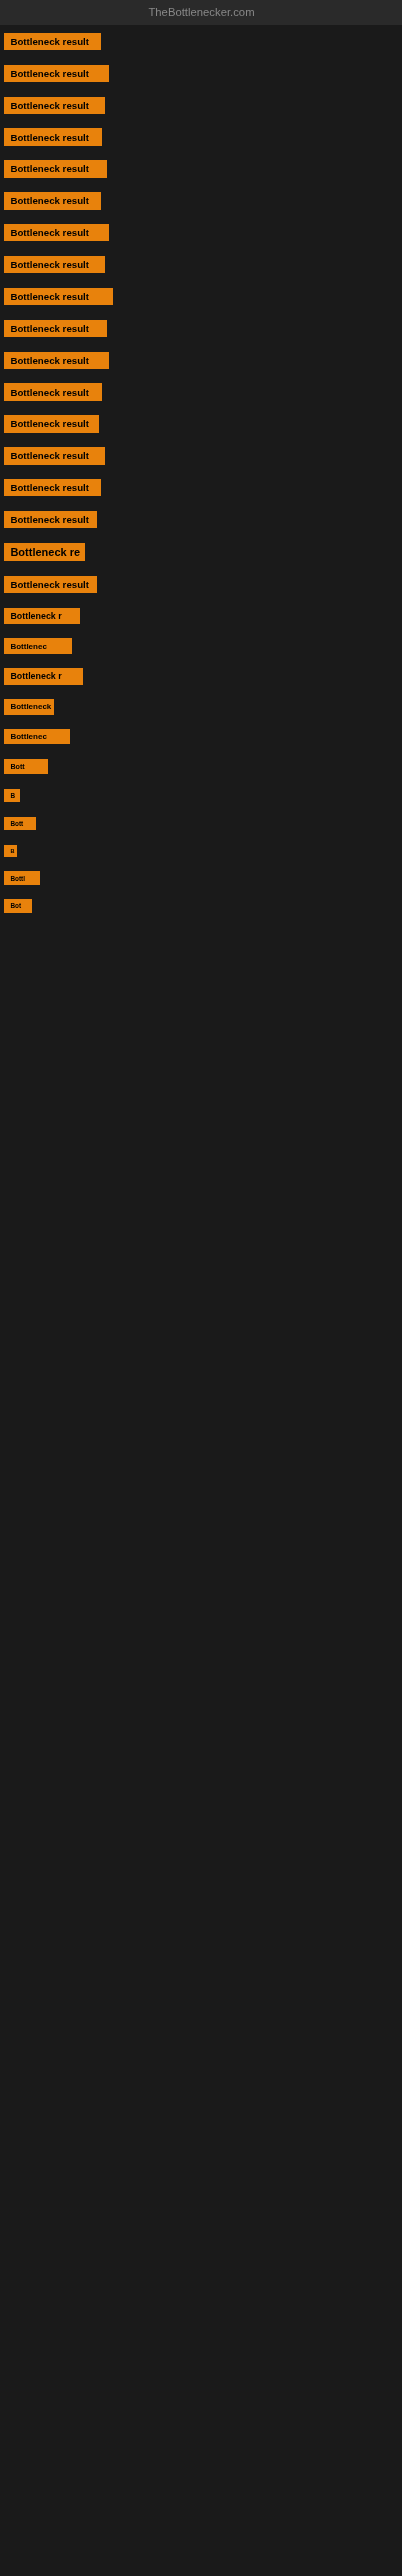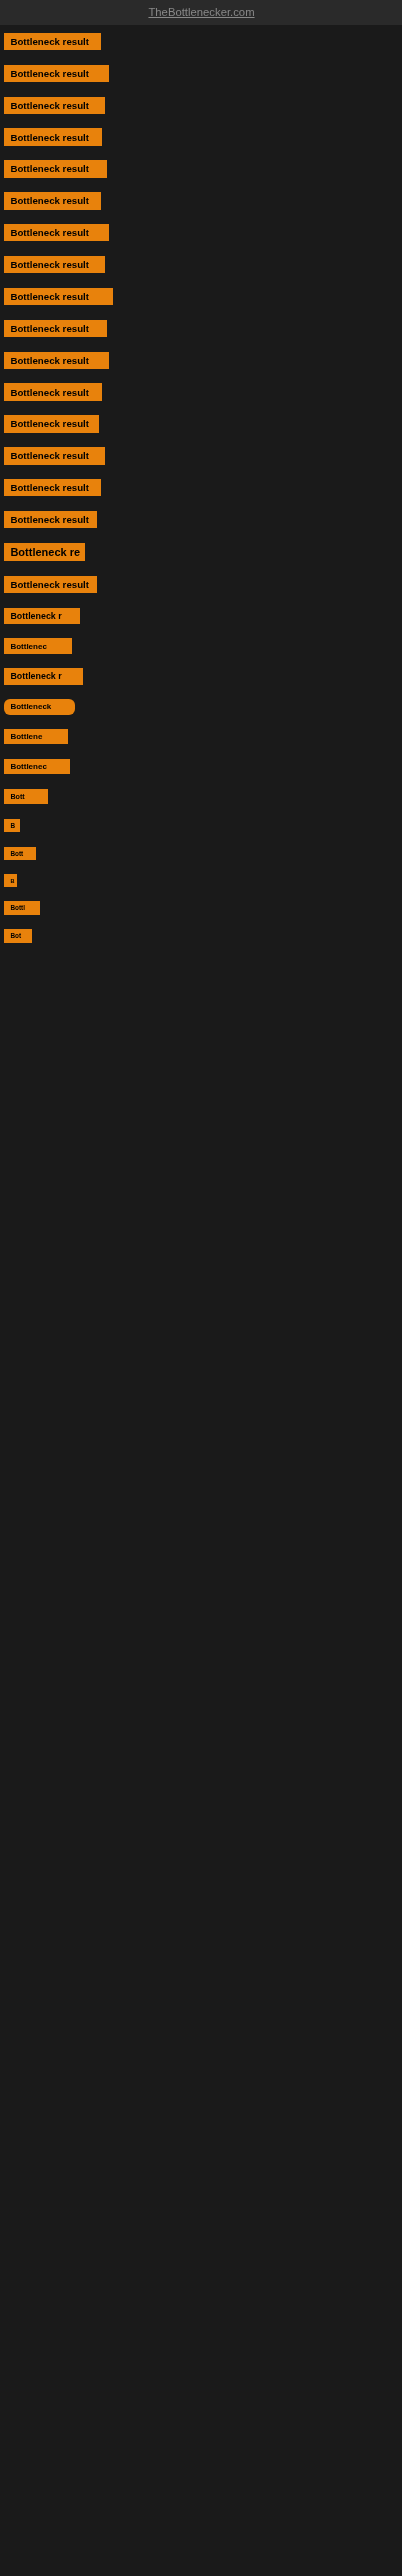--- a/index.html
+++ b/index.html
@@ -15,21 +15,20 @@
       font-family: Arial, sans-serif;
       position: relative;
     }
 
     .site-title {
       text-align: center;
       color: #888;
       font-size: 11.3px;
       padding: 6.4px 0;
       background-color: #2a2a2a;
-      text-decoration: underline;
     }
 
     .content-area {
       padding: 8px 4px;
     }
 
     .bottleneck-item {
       margin-bottom: 14.5px;
       display: flex;
       align-items: flex-end;
@@ -60,21 +59,21 @@
     .item-12 .bottleneck-badge { width: 98px; }
     .item-13 .bottleneck-badge { width: 95px; }
     .item-14 .bottleneck-badge { width: 101px; }
     .item-15 .bottleneck-badge { width: 97px; }
     .item-16 .bottleneck-badge { width: 93px; }
     .item-17 .bottleneck-badge { width: 81px; font-size: 11px; }
     .item-18 .bottleneck-badge { width: 93px; }
     .item-19 .bottleneck-badge { width: 76px; font-size: 8.9px; }
     .item-20 .bottleneck-badge { width: 68px; font-size: 8px; }
     .item-21 .bottleneck-badge { width: 79px; font-size: 8.9px; }
-    .item-22 .bottleneck-badge { width: 71px; font-size: 8px; border-radius: 6px; }
+    .item-22 .bottleneck-badge { width: 50px; font-size: 8px; }
     .item-23 .bottleneck-badge { width: 85px; font-size: 8.9px; }
     .item-24 .bottleneck-badge { width: 64px; font-size: 8px; }
     .item-25 .bottleneck-badge { width: 66px; font-size: 8px; }
     .item-26 .bottleneck-badge { width: 44px; font-size: 7.2px; }
     .item-27 .bottleneck-badge { width: 40px; font-size: 7.2px; }
     .item-28 .bottleneck-badge { width: 16px; font-size: 6.4px; overflow: hidden; }
     .item-29 .bottleneck-badge { width: 32px; font-size: 6.4px; overflow: hidden; }
     .item-30 .bottleneck-badge { width: 12px; font-size: 5.6px; overflow: hidden; }
     .item-31 .bottleneck-badge { width: 36px; font-size: 6.4px; overflow: hidden; }
     .item-32 .bottleneck-badge { width: 28px; font-size: 6.4px; overflow: hidden; }
@@ -146,23 +145,20 @@
     </div>
     <div class="bottleneck-item item-20">
       <span class="bottleneck-badge">Bottlenec</span>
     </div>
     <div class="bottleneck-item item-21">
       <span class="bottleneck-badge">Bottleneck r</span>
     </div>
     <div class="bottleneck-item item-22">
       <span class="bottleneck-badge">Bottleneck</span>
     </div>
-    <div class="bottleneck-item item-24">
-      <span class="bottleneck-badge">Bottlene</span>
-    </div>
     <div class="bottleneck-item item-25">
       <span class="bottleneck-badge">Bottlenec</span>
     </div>
     <div class="bottleneck-item item-26">
       <span class="bottleneck-badge">Bott</span>
     </div>
     <div class="bottleneck-item item-28">
       <span class="bottleneck-badge">B</span>
     </div>
     <div class="bottleneck-item item-29">

